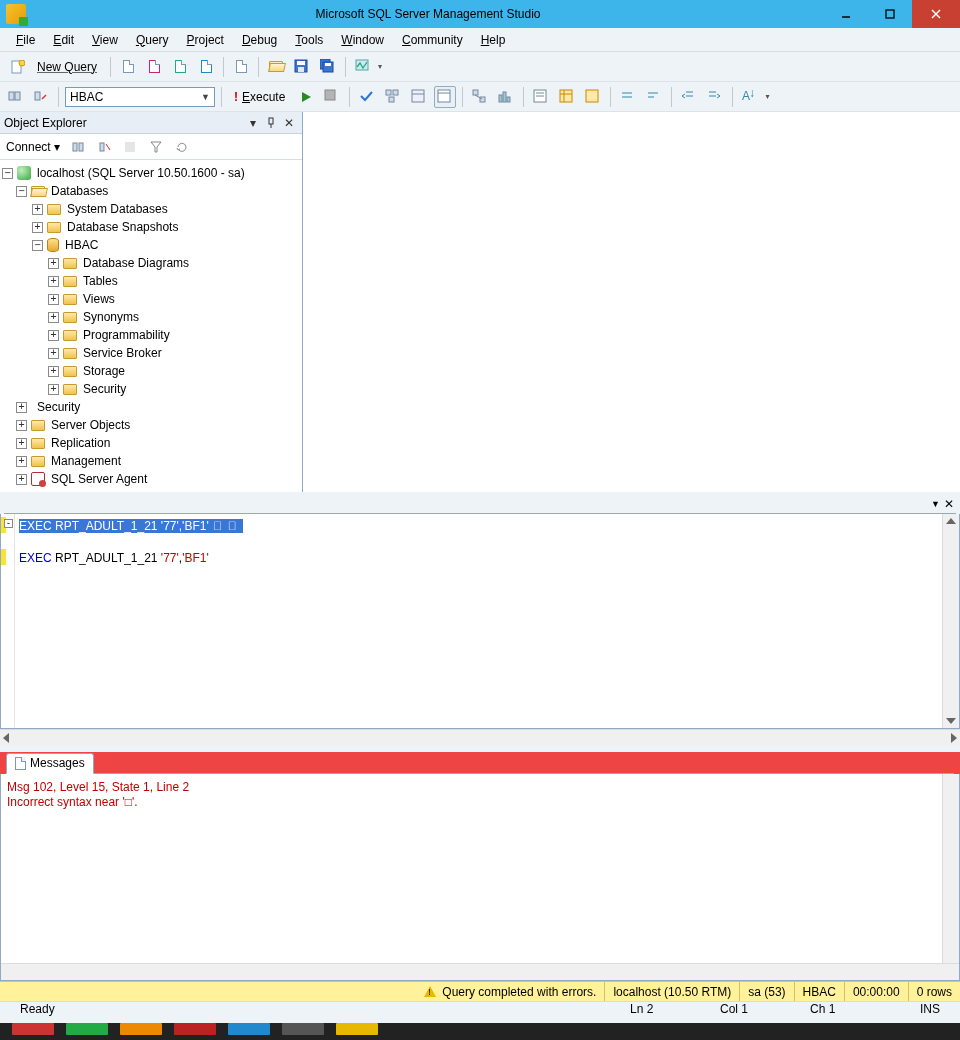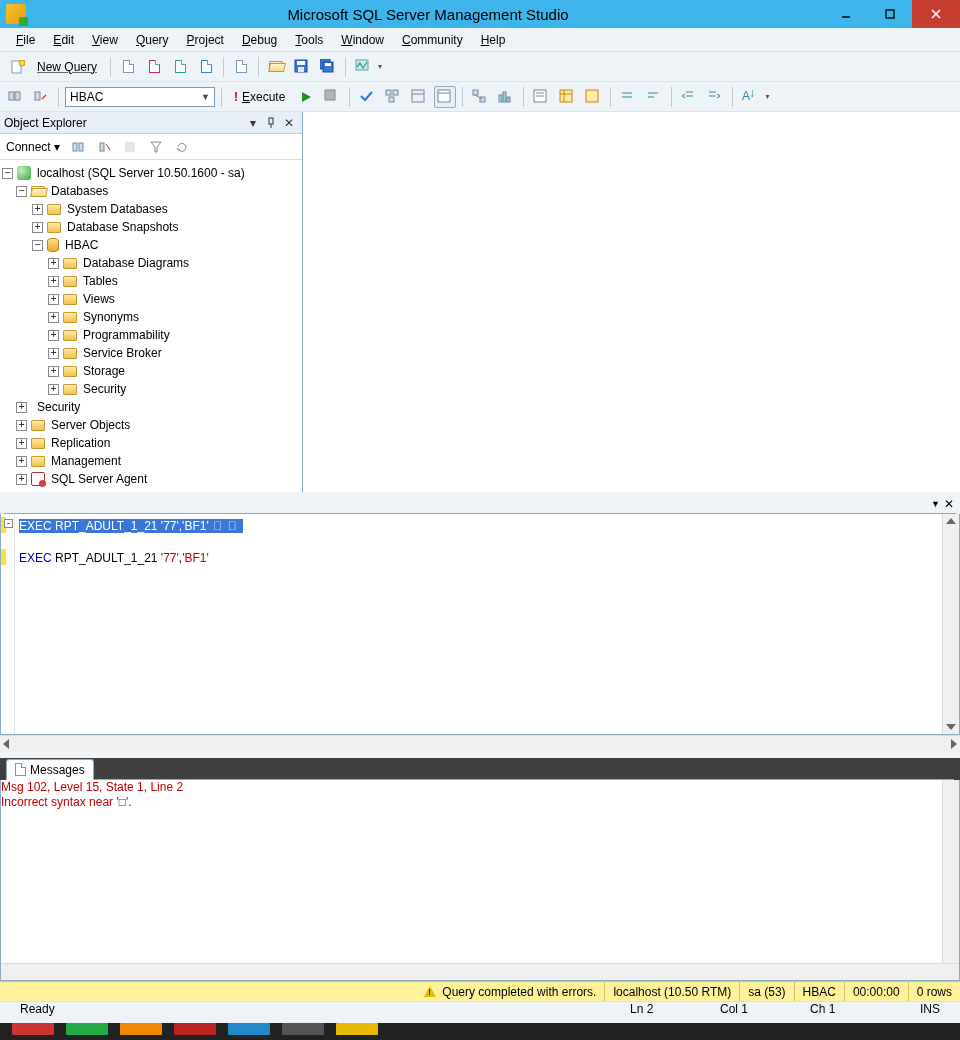--- a/index.html
+++ b/index.html
@@ -2,21 +2,21 @@
 <html><head>
 <meta charset="utf-8">
 <style>
 * { box-sizing: border-box; margin: 0; padding: 0; font-family: "Segoe UI", Tahoma, sans-serif; font-size: 12px; }
 html, body { width: 960px; height: 1040px; overflow: hidden; background: #fff; }
 
 
 .titlebar { height: 28px; background: #3eb5ea; display: flex; align-items: center; position: relative; }
 .titlebar .app-icon { width: 20px; height: 20px; margin: 0 6px; background: linear-gradient(135deg,#f4c430,#e89b00); border-radius: 2px; position: relative; }
 .titlebar .app-icon::after { content: ""; position: absolute; right: -2px; bottom: -2px; width: 9px; height: 9px; background: #3a3; border-radius: 1px; }
-.titlebar .title { flex: 1; text-align: center; color: #000; font-size: 15px; }
+.titlebar .title { flex: 1; text-align: center; color: #000; font-size: 12px; }
 .titlebar .win-btns { display: flex; height: 100%; }
 .titlebar .win-btn { width: 44px; display: flex; align-items: center; justify-content: center; color: #000; }
 .titlebar .win-btn.close { background: #c84031; color: #fff; width: 48px; }
 .titlebar .win-btn svg { width: 10px; height: 10px; }
 
 
 .menubar { height: 24px; background: #eef3f8; border-bottom: 1px solid #d6dde4; display: flex; align-items: center; padding: 0 8px; gap: 2px; }
 .menubar .menu-item { padding: 3px 8px; }
 .menubar .menu-item .ul { text-decoration: underline; }
 
@@ -81,24 +81,24 @@
 .editor-scroll-v::before, .editor-scroll-v::after { content: ""; position: absolute; left: 3px; width: 0; height: 0; border-left: 5px solid transparent; border-right: 5px solid transparent; }
 .editor-scroll-v::before { top: 4px; border-bottom: 6px solid #666; }
 .editor-scroll-v::after { bottom: 4px; border-top: 6px solid #666; }
 .h-scroll { height: 17px; background: #f0f0f0; border-top: 1px solid #dcdcdc; display: flex; align-items: center; justify-content: space-between; padding: 0 3px; }
 .h-scroll .arr { width: 0; height: 0; border-top: 5px solid transparent; border-bottom: 5px solid transparent; }
 .h-scroll .arr.l { border-right: 6px solid #666; }
 .h-scroll .arr.r { border-left: 6px solid #666; }
 
 
 .splitter { height: 6px; background: #eef3f8; }
-.msg-tabs { height: 22px; display: flex; align-items: flex-end; padding: 0 6px; background: #404040; }
+.msg-tabs { height: 22px; display: flex; align-items: flex-end; padding: 0 6px; background: #ef4444; }
 .msg-tab { background: #fff; border: 1px solid #8faac6; border-bottom: 1px solid #fff; height: 21px; padding: 2px 8px; display: flex; align-items: center; gap: 4px; border-radius: 3px 3px 0 0; }
 .msg-tabs .fill { flex: 1; border-bottom: 1px solid #8faac6; }
-.msg-body { flex: 1; background: #fff; border: 1px solid #8faac6; border-top: none; font-family: Consolas, monospace; font-size: 12px; line-height: 15px; color: #c00000; position: relative; overflow: hidden; }
+.msg-body { flex: 1; background: #fff; border: 1px solid #8faac6; border-top: none; padding: 6px; font-family: Consolas, monospace; font-size: 12px; line-height: 15px; color: #c00000; position: relative; overflow: hidden; }
 .msg-body .sv { position: absolute; right: 0; top: 0; bottom: 17px; width: 17px; background: #f0f0f0; border-left: 1px solid #dcdcdc; }
 .msg-body .sh { position: absolute; left: 0; right: 0; bottom: 0; height: 17px; background: #f0f0f0; border-top: 1px solid #dcdcdc; }
 
 
 .query-status { height: 20px; background: #fff29a; border-top: 1px solid #d6c960; display: flex; align-items: center; font-size: 11.5px; }
 .query-status .cell { padding: 0 8px; border-left: 1px solid #cfc36a; height: 100%; display: flex; align-items: center; }
 .query-status .cell:first-child { border-left: none; flex: 1; gap: 6px; justify-content: flex-end; }
 .warn-icon { width: 0; height: 0; border-left: 6px solid transparent; border-right: 6px solid transparent; border-bottom: 11px solid #e6b800; position: relative; }
 .warn-icon::after { content: "!"; position: absolute; left: -2px; top: 1px; font-size: 9px; color: #000; }
 

